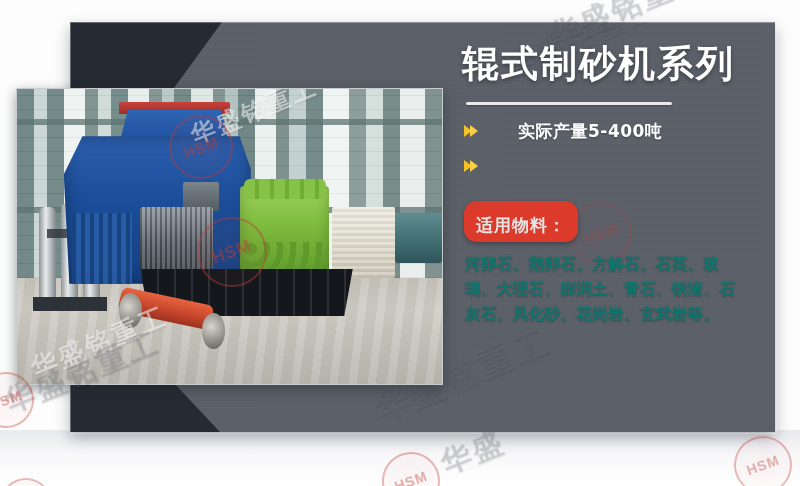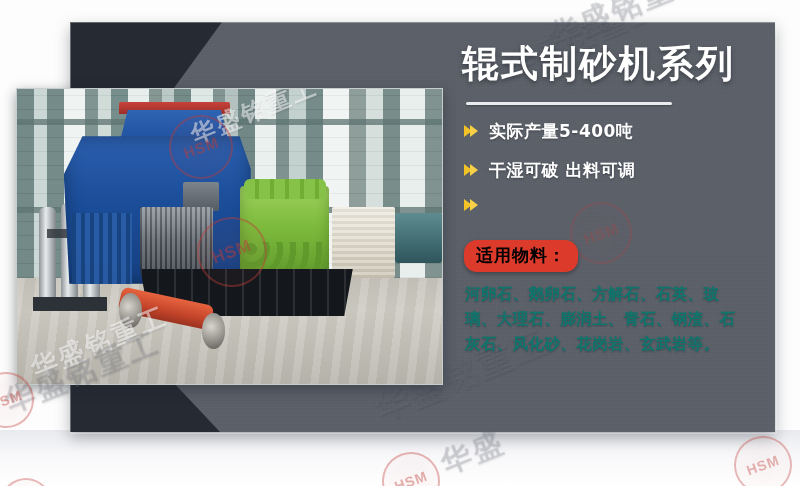--- a/index.html
+++ b/index.html
@@ -211,43 +211,43 @@
   .content{position:absolute;left:462px;top:44px;width:300px;}
   .title{
     color:#ffffff;font-size:37px;font-weight:700;letter-spacing:2px;
     line-height:1.1;text-shadow:0 2px 4px rgba(0,0,0,.35);
     font-family:"DejaVu Sans","Liberation Sans",sans-serif;
   }
   .rule{
     width:206px;height:3px;background:#e9ebee;margin:17px 0 15px 4px;border-radius:2px;
     box-shadow:0 1px 2px rgba(0,0,0,.25);
   }
-  .feat{display:flex;align-items:center;margin:0 0 16px 2px;}
+  .feat{display:flex;align-items:center;margin:0 0 16px 2px;gap:29px;}
   .chev{
     width:17px;height:15px;margin-right:8px;flex:none;
     position:relative;
   }
   .chev:before,.chev:after{
     content:"";position:absolute;top:1px;
     width:0;height:0;
     border-top:6.5px solid transparent;
     border-bottom:6.5px solid transparent;
     border-left:8px solid #f3c325;
   }
   .chev:before{left:0;}
   .chev:after{left:6px;border-left-color:#f7d047;}
   .feat-text{
     color:#ffffff;font-size:17px;font-weight:700;letter-spacing:.5px;
     text-shadow:0 1px 2px rgba(0,0,0,.30);
     font-family:"DejaVu Sans","Liberation Sans",sans-serif;
   }
   .badge{
-    display:inline-block;background:#dc3b2b;color:#000000;
+    display:inline-block;background:#dc3b2b;color:#e5e5e5;
     font-size:17px;font-weight:700;letter-spacing:1px;
-    padding:4px 12px 5px;border-radius:13px;margin:11px 0 10px 2px;
+    padding:13px 12px 5px;border-radius:13px;margin:11px 0 10px 2px;
     box-shadow:0 2px 4px rgba(0,0,0,.30);
     font-family:Liberation Sans, sans-serif;
   }
   .materials{
     color:#0f766e;font-size:15.5px;font-weight:700;line-height:1.62;
     letter-spacing:.4px;width:286px;margin-left:3px;
     text-shadow:0 1px 2px rgba(0,0,0,.28);
     font-family:"DejaVu Sans","Liberation Sans",sans-serif;
   }
 </style>
@@ -271,24 +271,20 @@
   <div class="panel-edge"></div>
 
   <div class="content">
 
     <div class="title">辊式制砂机系列</div>
     <div class="rule"></div>
 
     <div class="feat">
       <span class="chev"></span>
       <span class="feat-text">实际产量5-400吨</span>
-    </div>
-    <div class="feat">
-      <span class="chev"></span>
-      <span class="feat-text">干湿可破  出料可调</span>
     </div>
     <div class="feat">
       <span class="chev"></span>
     </div>
 
     <div class="badge">适用物料：</div>
     <div class="materials">河卵石、鹅卵石、方解石、石英、玻璃、大理石、膨润土、青石、钢渣、石灰石、风化砂、花岗岩、玄武岩等。</div>
   </div>
 
   <div class="photo">

